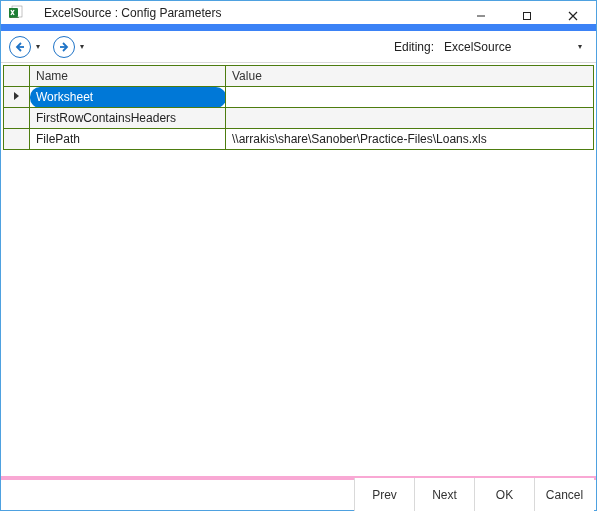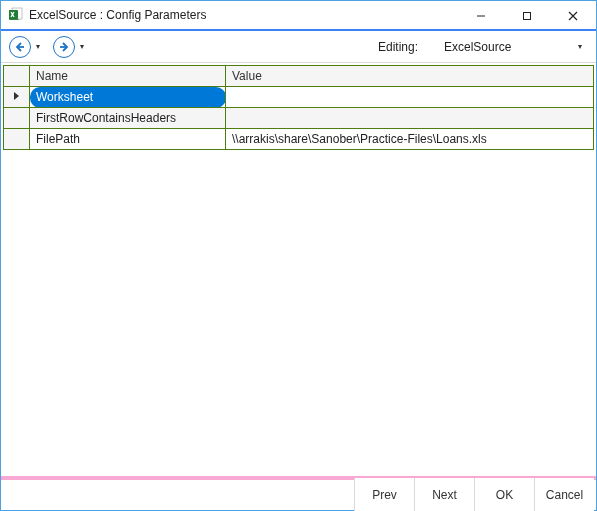--- a/index.html
+++ b/index.html
@@ -22,21 +22,22 @@
     background: #fff;
     position: relative;
   }
   
   .titlebar {
     height: 30px;
     display: flex;
     align-items: center;
     padding-left: 6px;
     background: #fff;
-    border-bottom: 2px solid #3b82f6;
+    border-bottom: 7px solid #3b82f6;
+    gap: 15px;
   }
   .titlebar .app-icon {
     width: 16px; height: 16px;
     display: inline-flex;
     align-items: center;
     justify-content: center;
     margin-right: 6px;
   }
   .titlebar .title-text {
     flex: 1 1 auto;
@@ -82,21 +83,21 @@
     display: inline-flex;
     align-items: center;
     justify-content: center;
     margin-right: 10px;
     color: #333;
     font-size: 8px;
   }
   .toolbar-spacer { flex: 1 1 auto; }
   .editing-label {
     color: #222;
-    margin-right: 20px;
+    margin-right: 4px;
   }
   .editing-combo {
     width: 150px;
     height: 22px;
     display: flex;
     align-items: center;
     padding: 0 6px;
     color: #222;
     justify-content: space-between;
   }

